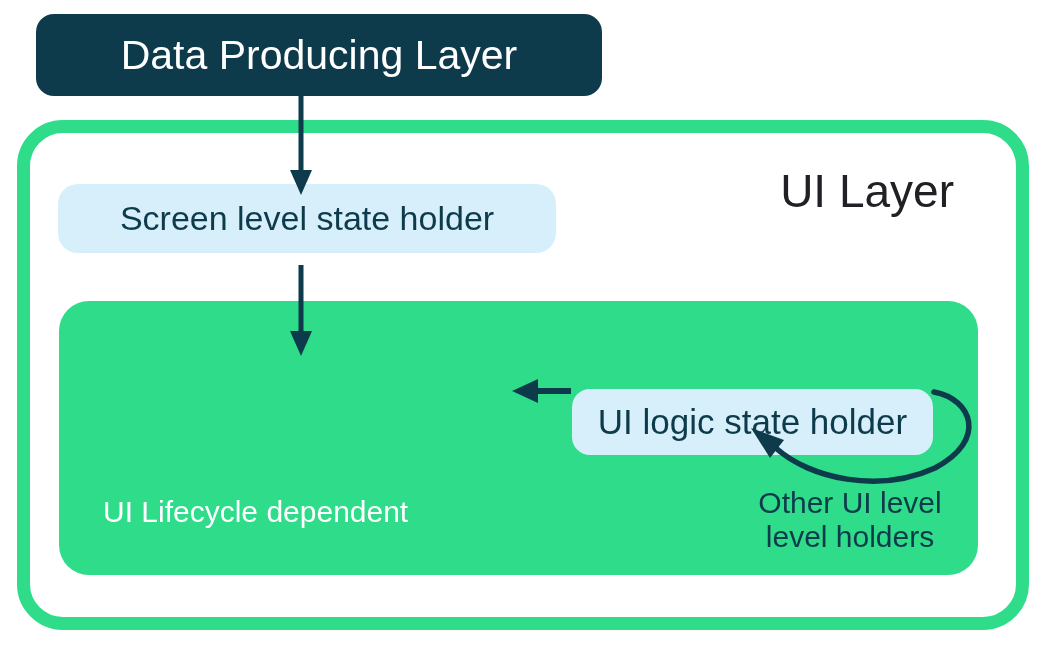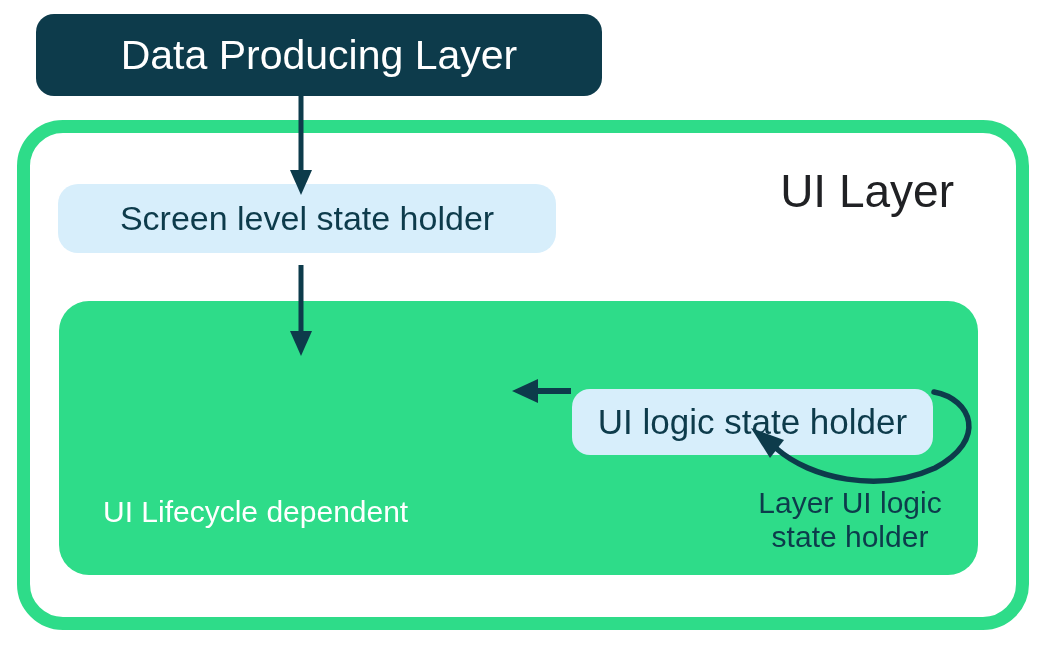--- a/index.html
+++ b/index.html
@@ -128,22 +128,22 @@
     <div class="lifecycle-box">
 
 
       <div class="node blue-box logic-box">
         <span class="label">UI logic state holder</span>
       </div>
 
       <div class="lifecycle-caption">UI Lifecycle dependent</div>
 
       <div class="other-holders">
-        <div>Layer UI logic</div>
-        <div>state holder</div>
+        <div>Other UI level</div>
+        <div>level holders</div>
       </div>
 
     </div>
   </div>
 
   <svg class="arrows" width="1046" height="663" viewBox="0 0 1046 663" xmlns="http://www.w3.org/2000/svg">
     <g>
       <line class="astroke" x1="301" y1="96" x2="301" y2="173"></line>
       <polygon class="afill" points="301,195 290,170 312,170"></polygon>
     </g>

